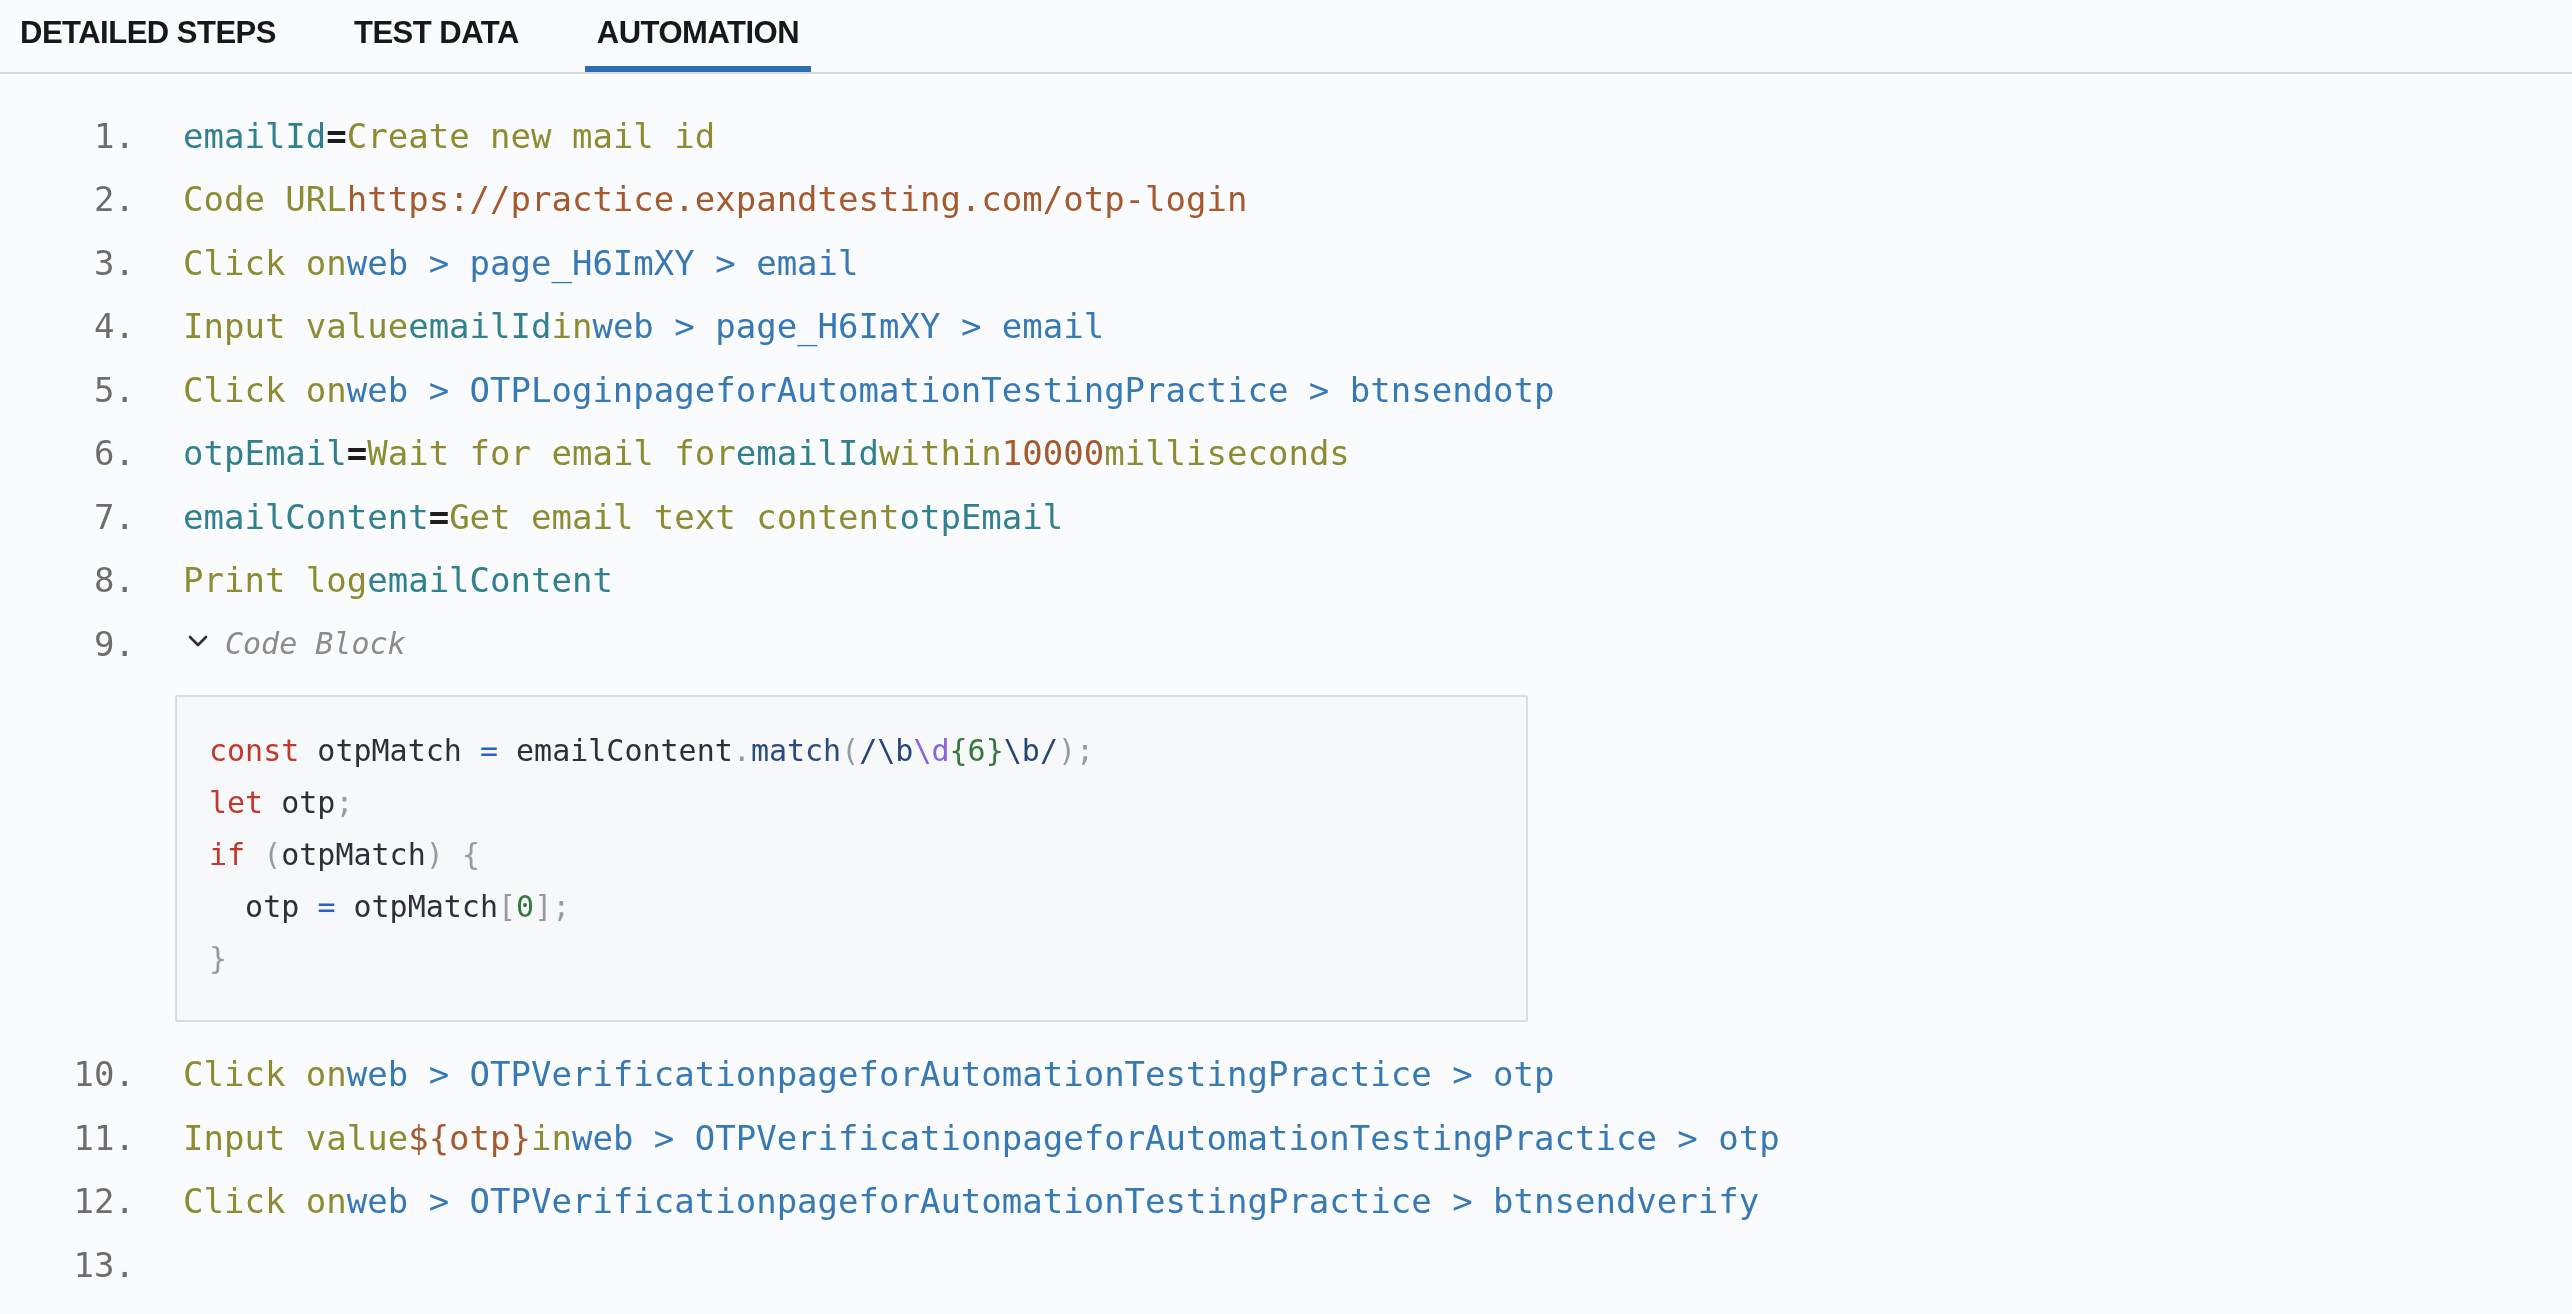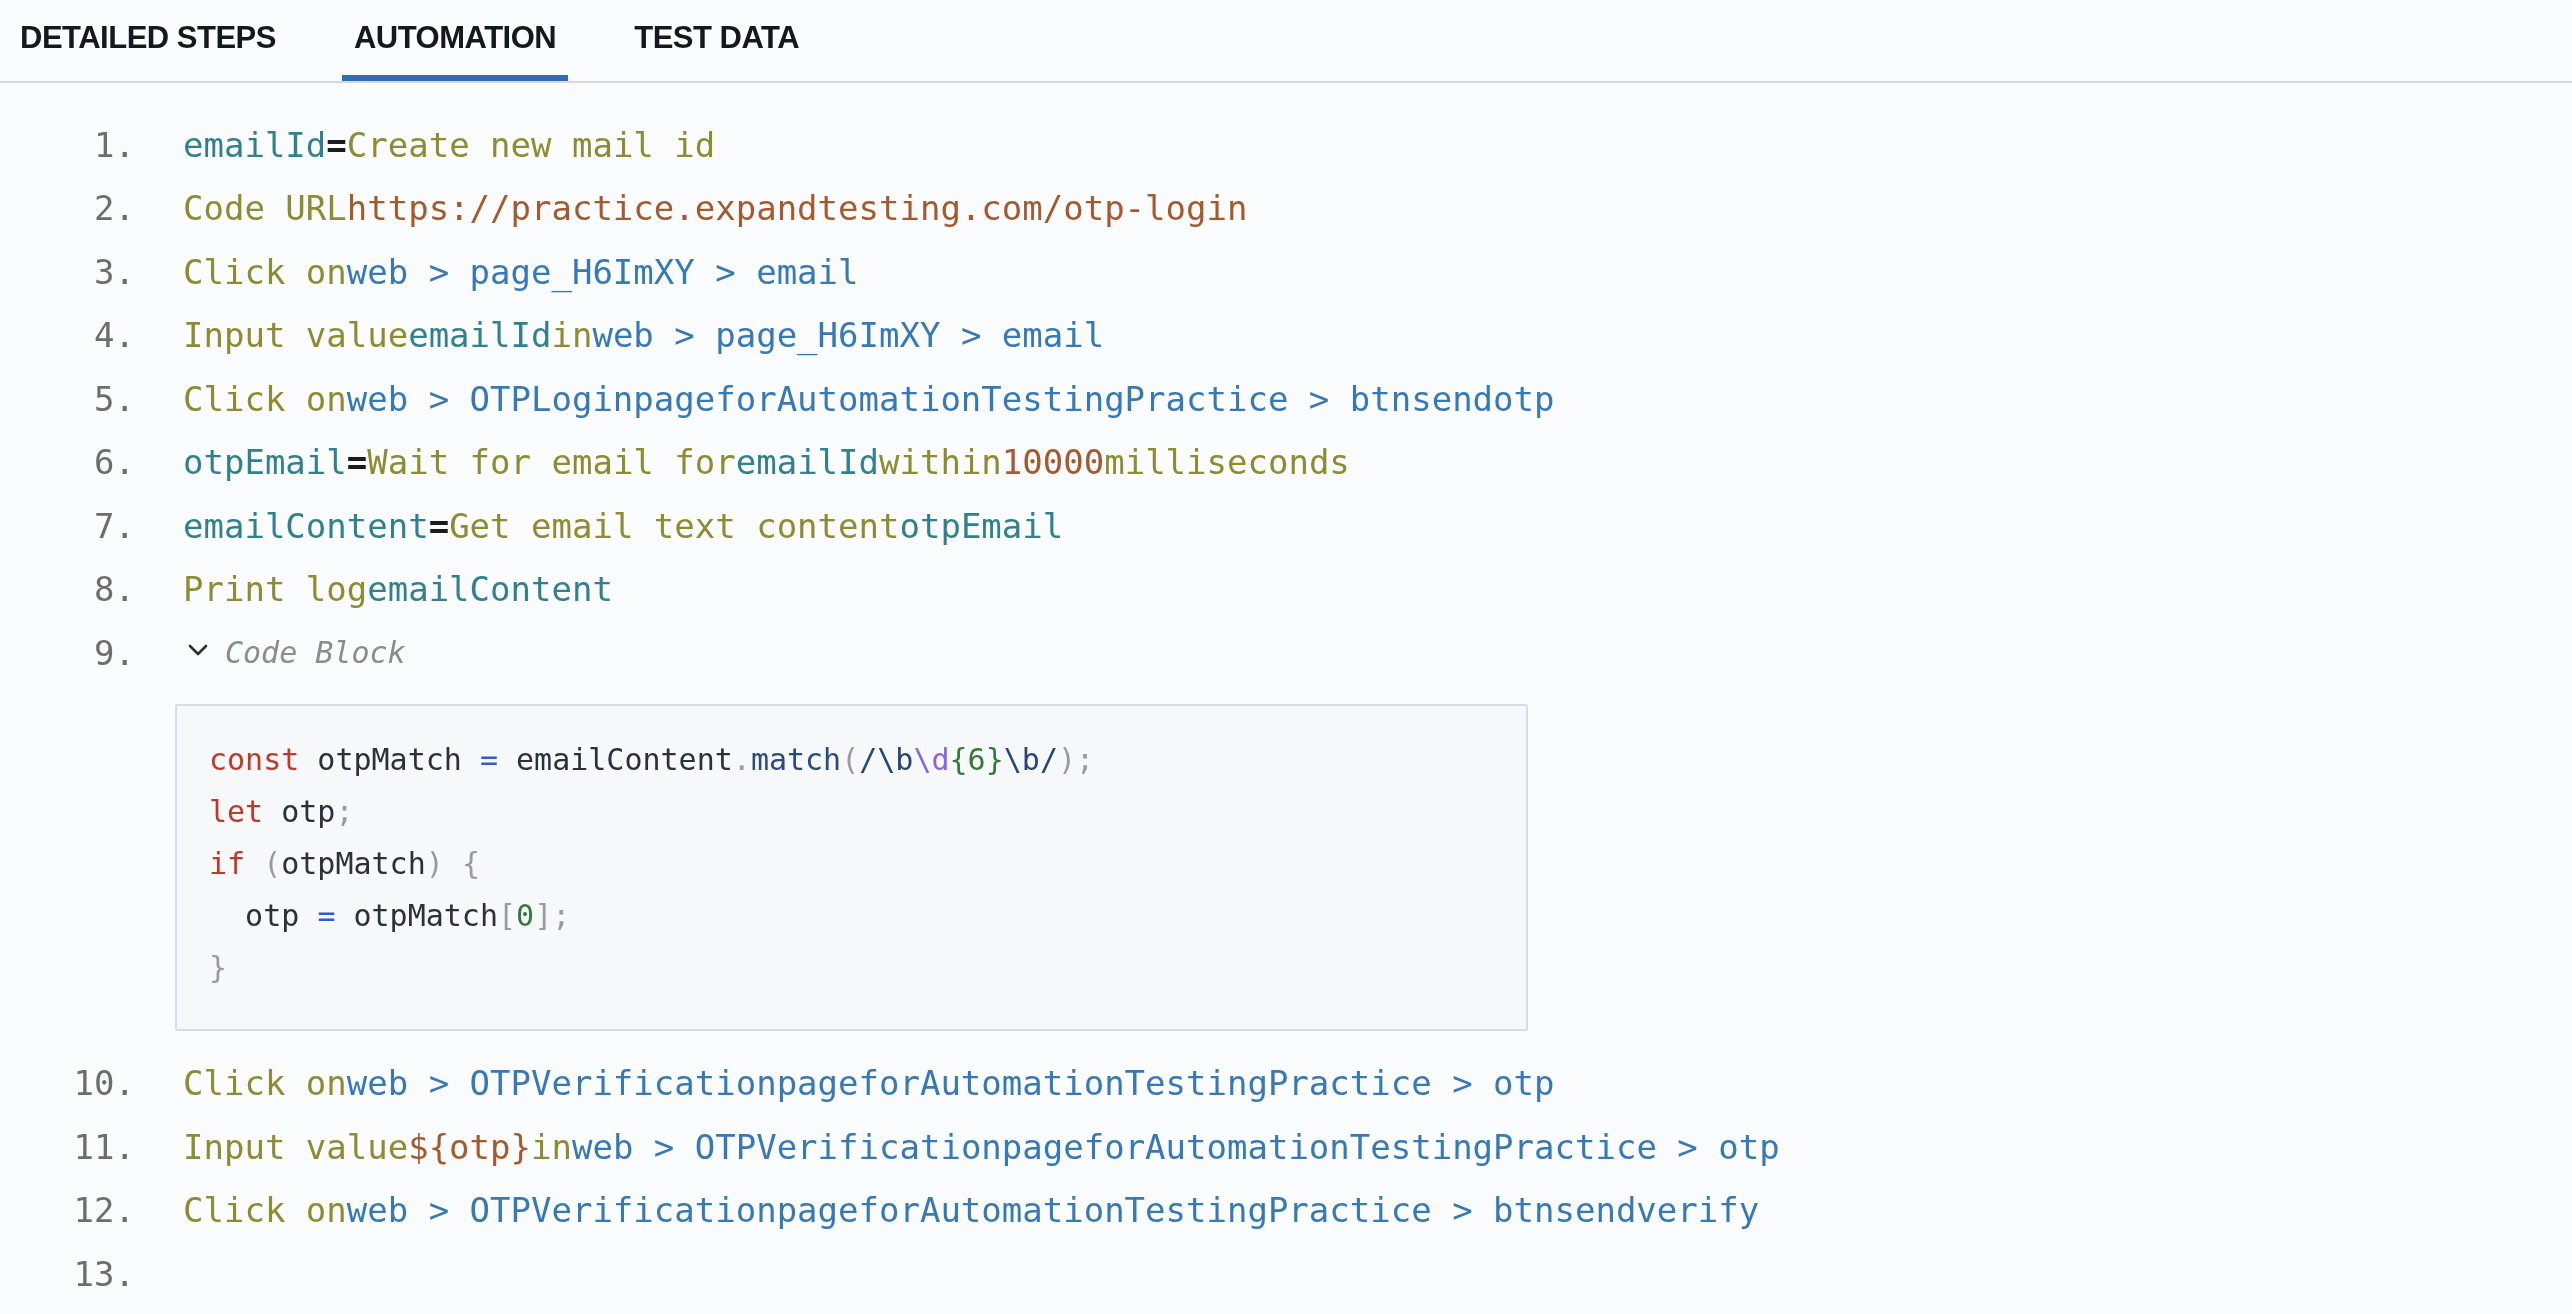--- a/index.html
+++ b/index.html
@@ -5,21 +5,21 @@
   html,body{margin:0;padding:0;}
   body{
     width:2572px;height:1314px;
     background:var(--page-bg,#fafbfc);
     overflow:hidden;
     font-family:"Liberation Sans",sans-serif;
   }
   
   .tabbar{
     display:flex;align-items:stretch;
-    height:83px;
+    height:74px;
     border-bottom:2px solid var(--tab-divider,#d8d8d8);
     padding-left:8px;
     box-sizing:border-box;
   }
   .tab{
     display:flex;align-items:center;
     padding:0 12px;margin-right:54px;
     font-size:31px;font-weight:bold;letter-spacing:-0.5px;
     color:var(--tab-text,#15181c);
     cursor:pointer;
@@ -80,22 +80,22 @@
   .cs-m {color:var(--code-method,#2a4a80);text-align:right;}
   .cs-r {color:var(--code-regex,#274577);}
   .cs-rd{color:var(--code-regex-digit,#8a63e0);}
   .cs-n {color:var(--code-green,#35783b);}
 </style>
 </head>
 <body>
 
 <div class="tabbar">
   <div class="tab">DETAILED STEPS</div>
+  <div class="tab">TEST DATA</div>
   <div class="tab active">AUTOMATION</div>
-  <div class="tab">TEST DATA</div>
 </div>
 
 <div class="steps" id="steps">
     <div class="step-row"><div class="step-num">1.</div><div class="step-content"><span class="seg-var">emailId</span>  <span class="seg-eq">=</span>  <span class="seg-kw">Create new mail id</span></div></div>
     <div class="step-row"><div class="step-num">2.</div><div class="step-content"><span class="seg-kw">Code URL</span>  <span class="seg-val">https://practice.expandtesting.com/otp-login</span></div></div>
     <div class="step-row"><div class="step-num">3.</div><div class="step-content"><span class="seg-kw">Click on</span>  <span class="seg-path">web &gt; page_H6ImXY &gt; email</span></div></div>
     <div class="step-row"><div class="step-num">4.</div><div class="step-content"><span class="seg-kw">Input value</span>  <span class="seg-var">emailId</span>  <span class="seg-kw">in</span>  <span class="seg-path">web &gt; page_H6ImXY &gt; email</span></div></div>
     <div class="step-row"><div class="step-num">5.</div><div class="step-content"><span class="seg-kw">Click on</span>  <span class="seg-path">web &gt; OTPLoginpageforAutomationTestingPractice &gt; btnsendotp</span></div></div>
     <div class="step-row"><div class="step-num">6.</div><div class="step-content"><span class="seg-var">otpEmail</span>  <span class="seg-eq">=</span>  <span class="seg-kw">Wait for email for</span>  <span class="seg-var">emailId</span>  <span class="seg-kw">within</span>  <span class="seg-val">10000</span>  <span class="seg-kw">milliseconds</span></div></div>
     <div class="step-row"><div class="step-num">7.</div><div class="step-content"><span class="seg-var">emailContent</span>  <span class="seg-eq">=</span>  <span class="seg-kw">Get email text content</span>  <span class="seg-var">otpEmail</span></div></div>

